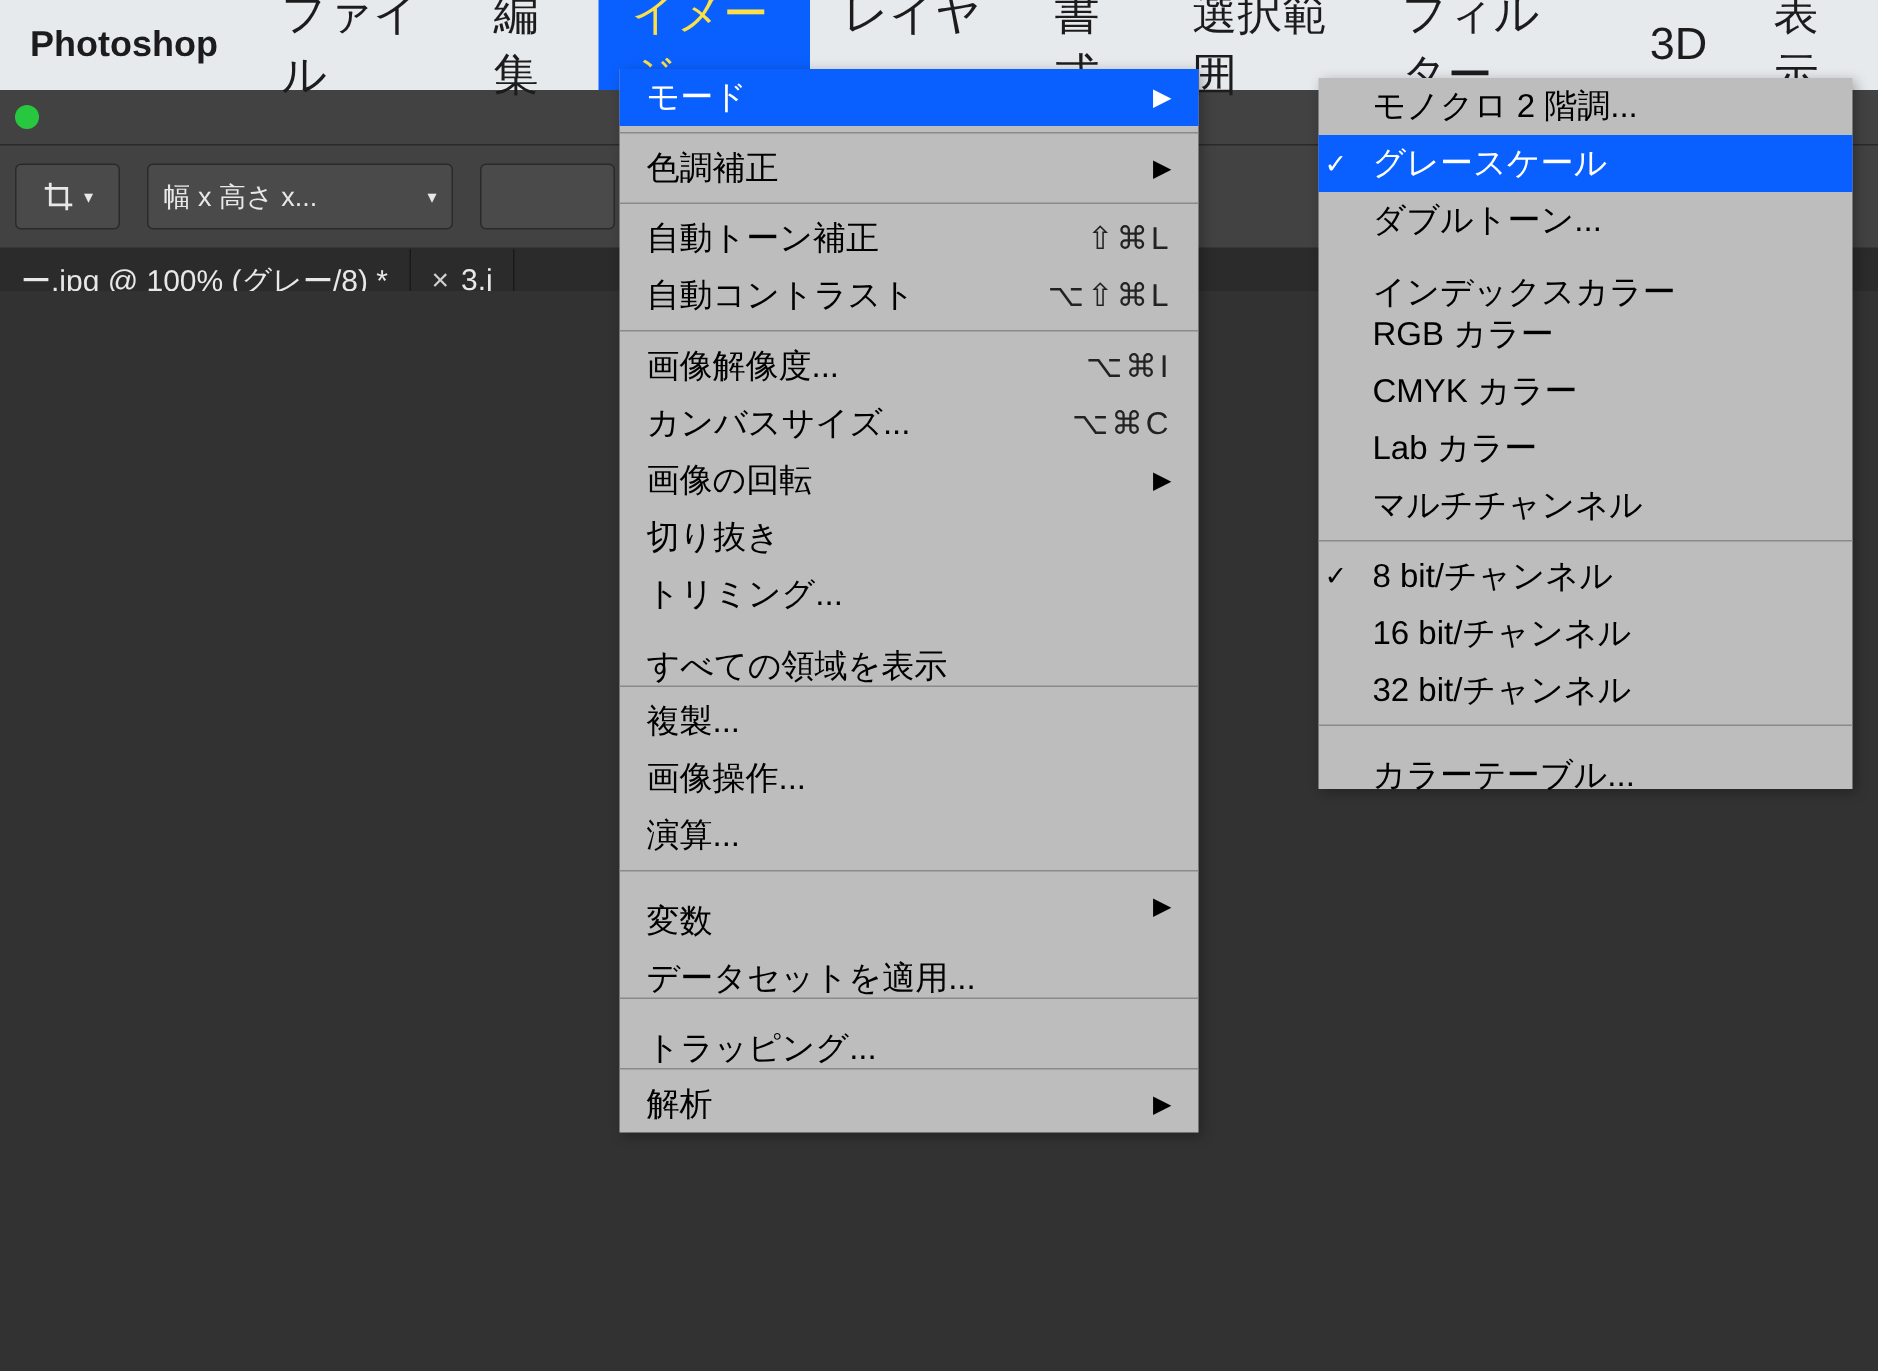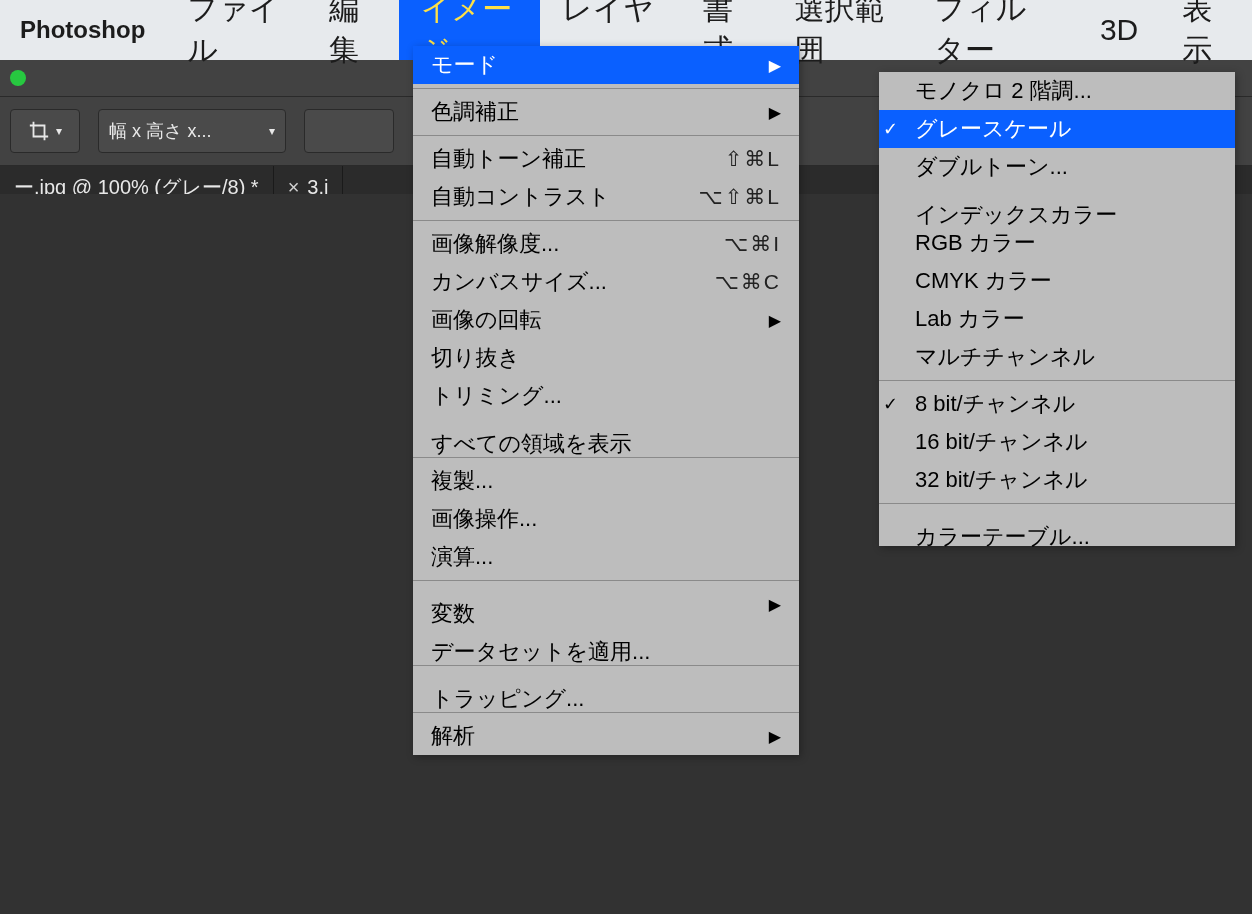--- a/index.html
+++ b/index.html
@@ -10,33 +10,33 @@
     .menubar-item { font-size: 30px; color: #1c1c1c; padding: 0 22px; display: flex; align-items: center; cursor: default; }
     .menubar-item.active { background: #0a60ff; color: #fde047; }
 
     .traffic { height: 36px; background: #424242; display: flex; align-items: center; padding-left: 10px; }
     .dot-green { width: 16px; height: 16px; border-radius: 50%; background: #27c840; }
 
     .toolbar { height: 70px; background: #424242; border-top: 1px solid #2a2a2a; border-bottom: 1px solid #2a2a2a; display: flex; align-items: center; padding-left: 10px; gap: 18px; }
     .tool-btn { height: 44px; background: #4a4a4a; border: 1px solid #2a2a2a; border-radius: 4px; display: flex; align-items: center; justify-content: center; color: #e8e8e8; font-size: 18px; }
     .crop-tool { width: 70px; }
     .crop-inner { display: flex; align-items: center; gap: 6px; }
-    .preset { width: 188px; justify-content: space-between; padding: 0 10px; }
+    .preset { width: 204px; justify-content: space-between; padding: 0 10px; }
     .preset-label { font-size: 18px; color: #e8e8e8; white-space: nowrap; overflow: hidden; text-overflow: ellipsis; }
     .clear-btn { width: 90px; }
 
     .doc-tabs { height: 42px; background: #2b2b2b; display: flex; align-items: stretch; }
     .doc-tab { display: flex; align-items: center; padding: 0 14px; font-size: 20px; color: #e8e8e8; border-right: 1px solid #1a1a1a; gap: 8px; text-align: center; }
     .doc-tab .close { font-size: 20px; color: #d0d0d0; }
 
     .workspace { position: absolute; top: 194px; left: 0; right: 0; bottom: 0; background: #323232; }
 
     .menu { position: absolute; background: #bdbdbd; box-shadow: 2px 2px 8px rgba(0,0,0,.3); font-size: 22px; color: #000; }
     .image-menu { left: 413px; top: 46px; width: 386px; }
-    .mode-menu { left: 879px; top: 72px; width: 356px; }
+    .mode-menu { left: 879px; top: 52px; width: 356px; }
 
     .mi { height: 38px; display: flex; align-items: center; padding: 0 18px; position: relative; }
     .mi-label { flex: 1; }
     .mi-shortcut { font-size: 21px; letter-spacing: 2px; color: #222; }
     .mi.disabled .mi-label, .mi.disabled .mi-shortcut { color: #000000; margin-top: 20px; }
     .mi.highlight { background: #0a60ff; color: #fff; }
     .mi.highlight .arrow { color: #fff; }
     .arrow { font-size: 16px; color: #000; margin-left: 8px; }
     .mi .check { position: absolute; left: 4px; font-size: 18px; }
     .mode-menu .mi { padding-left: 36px; }

